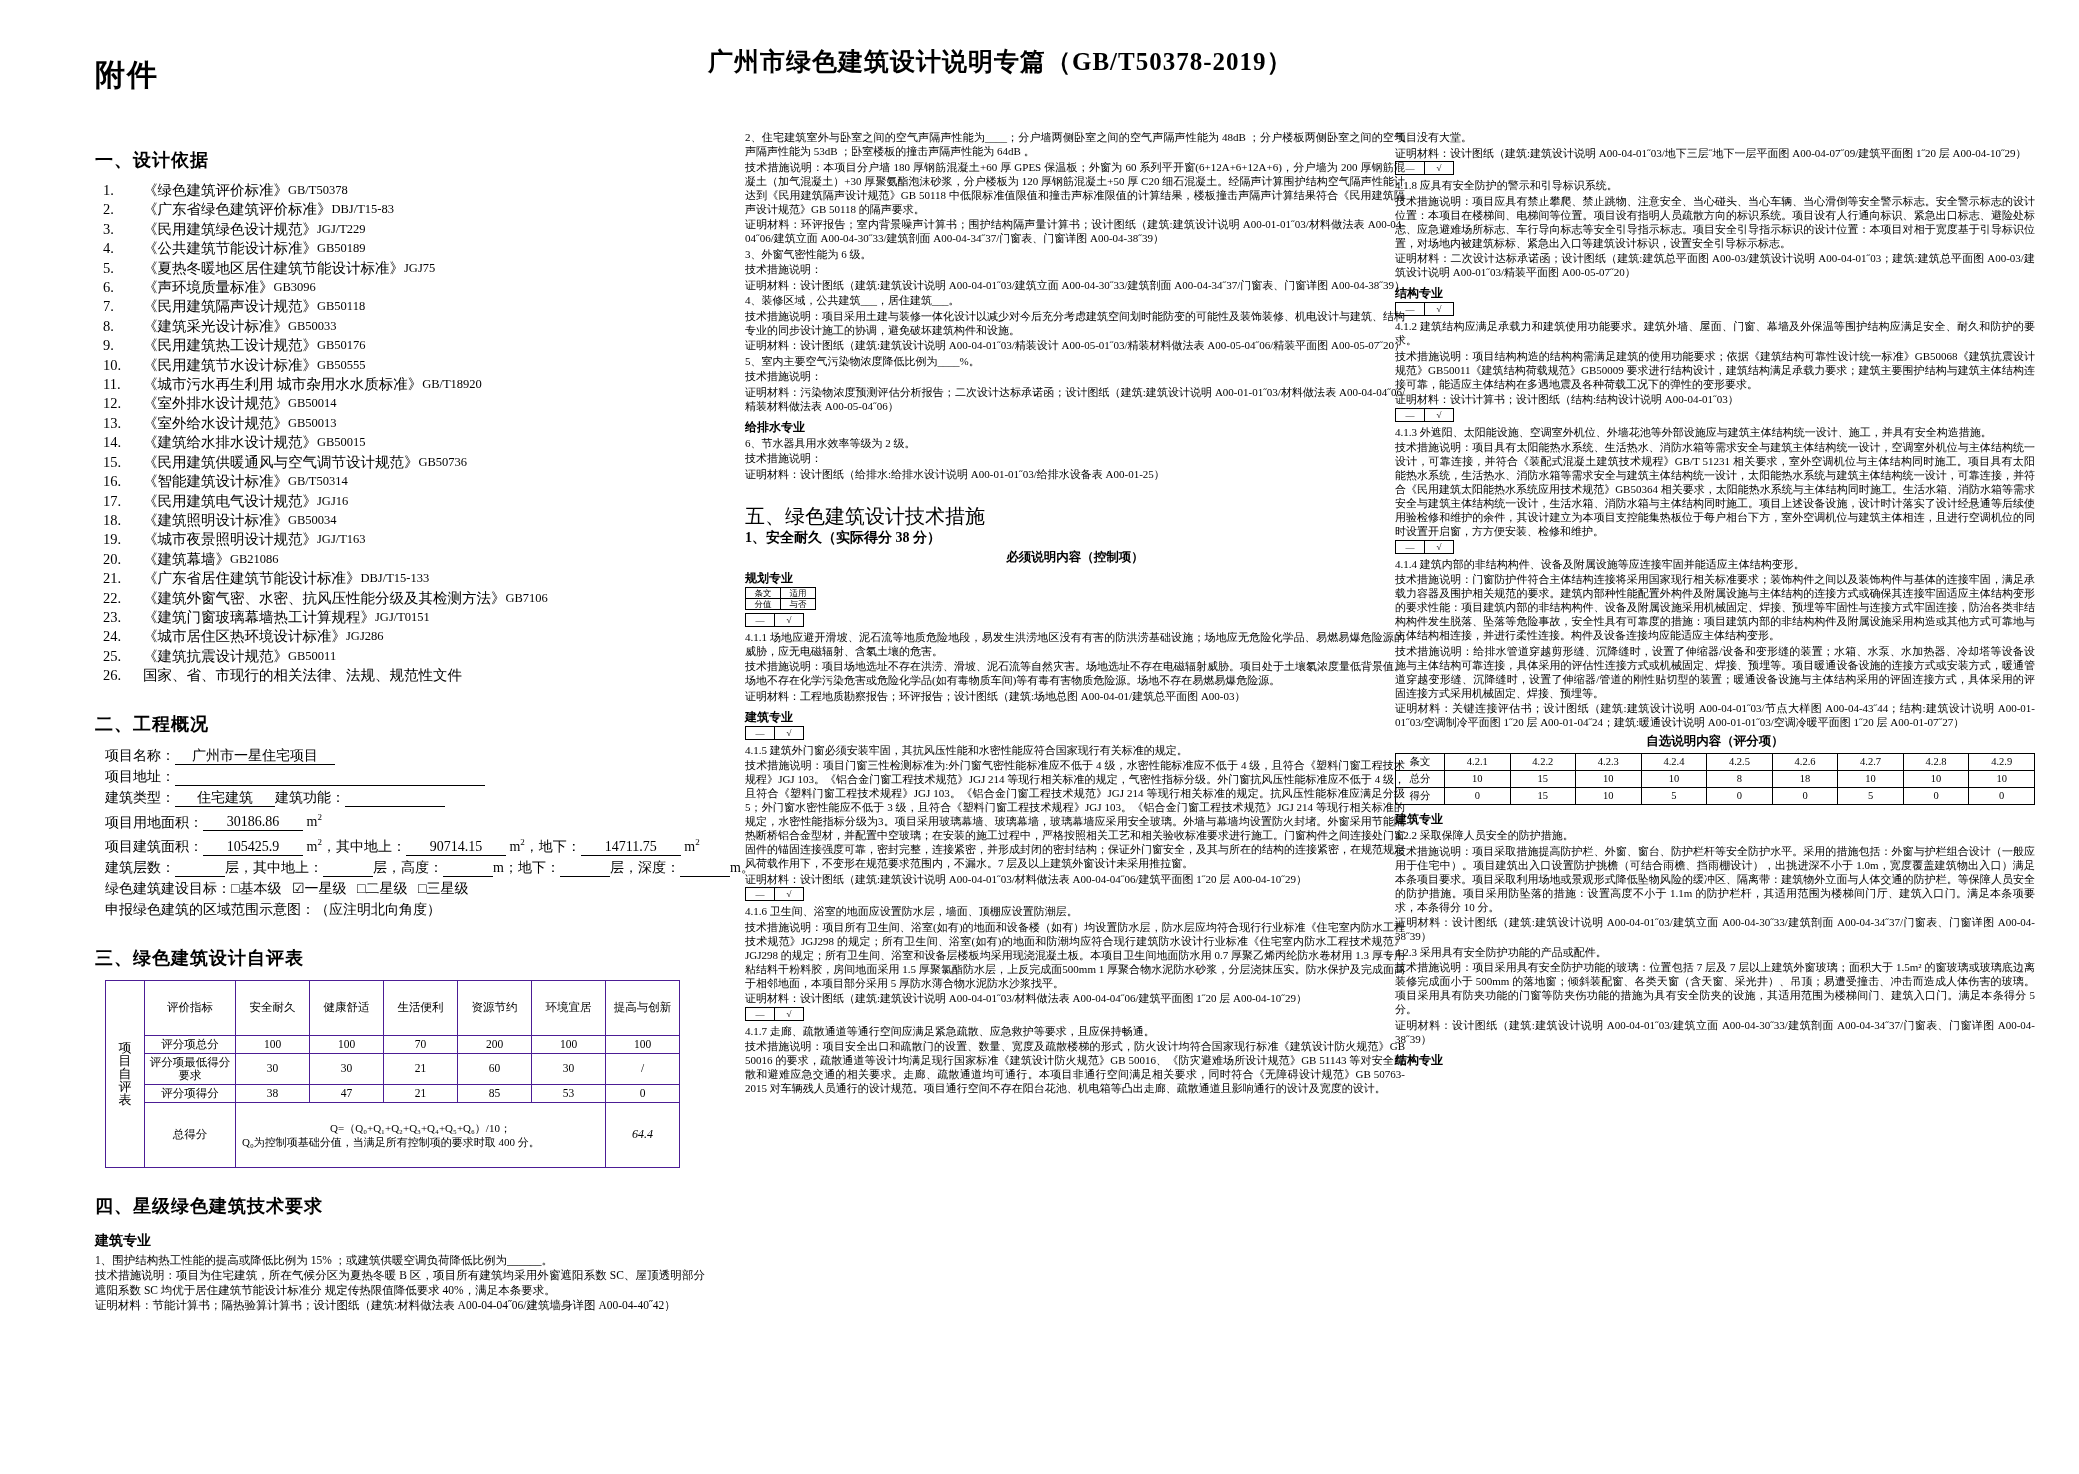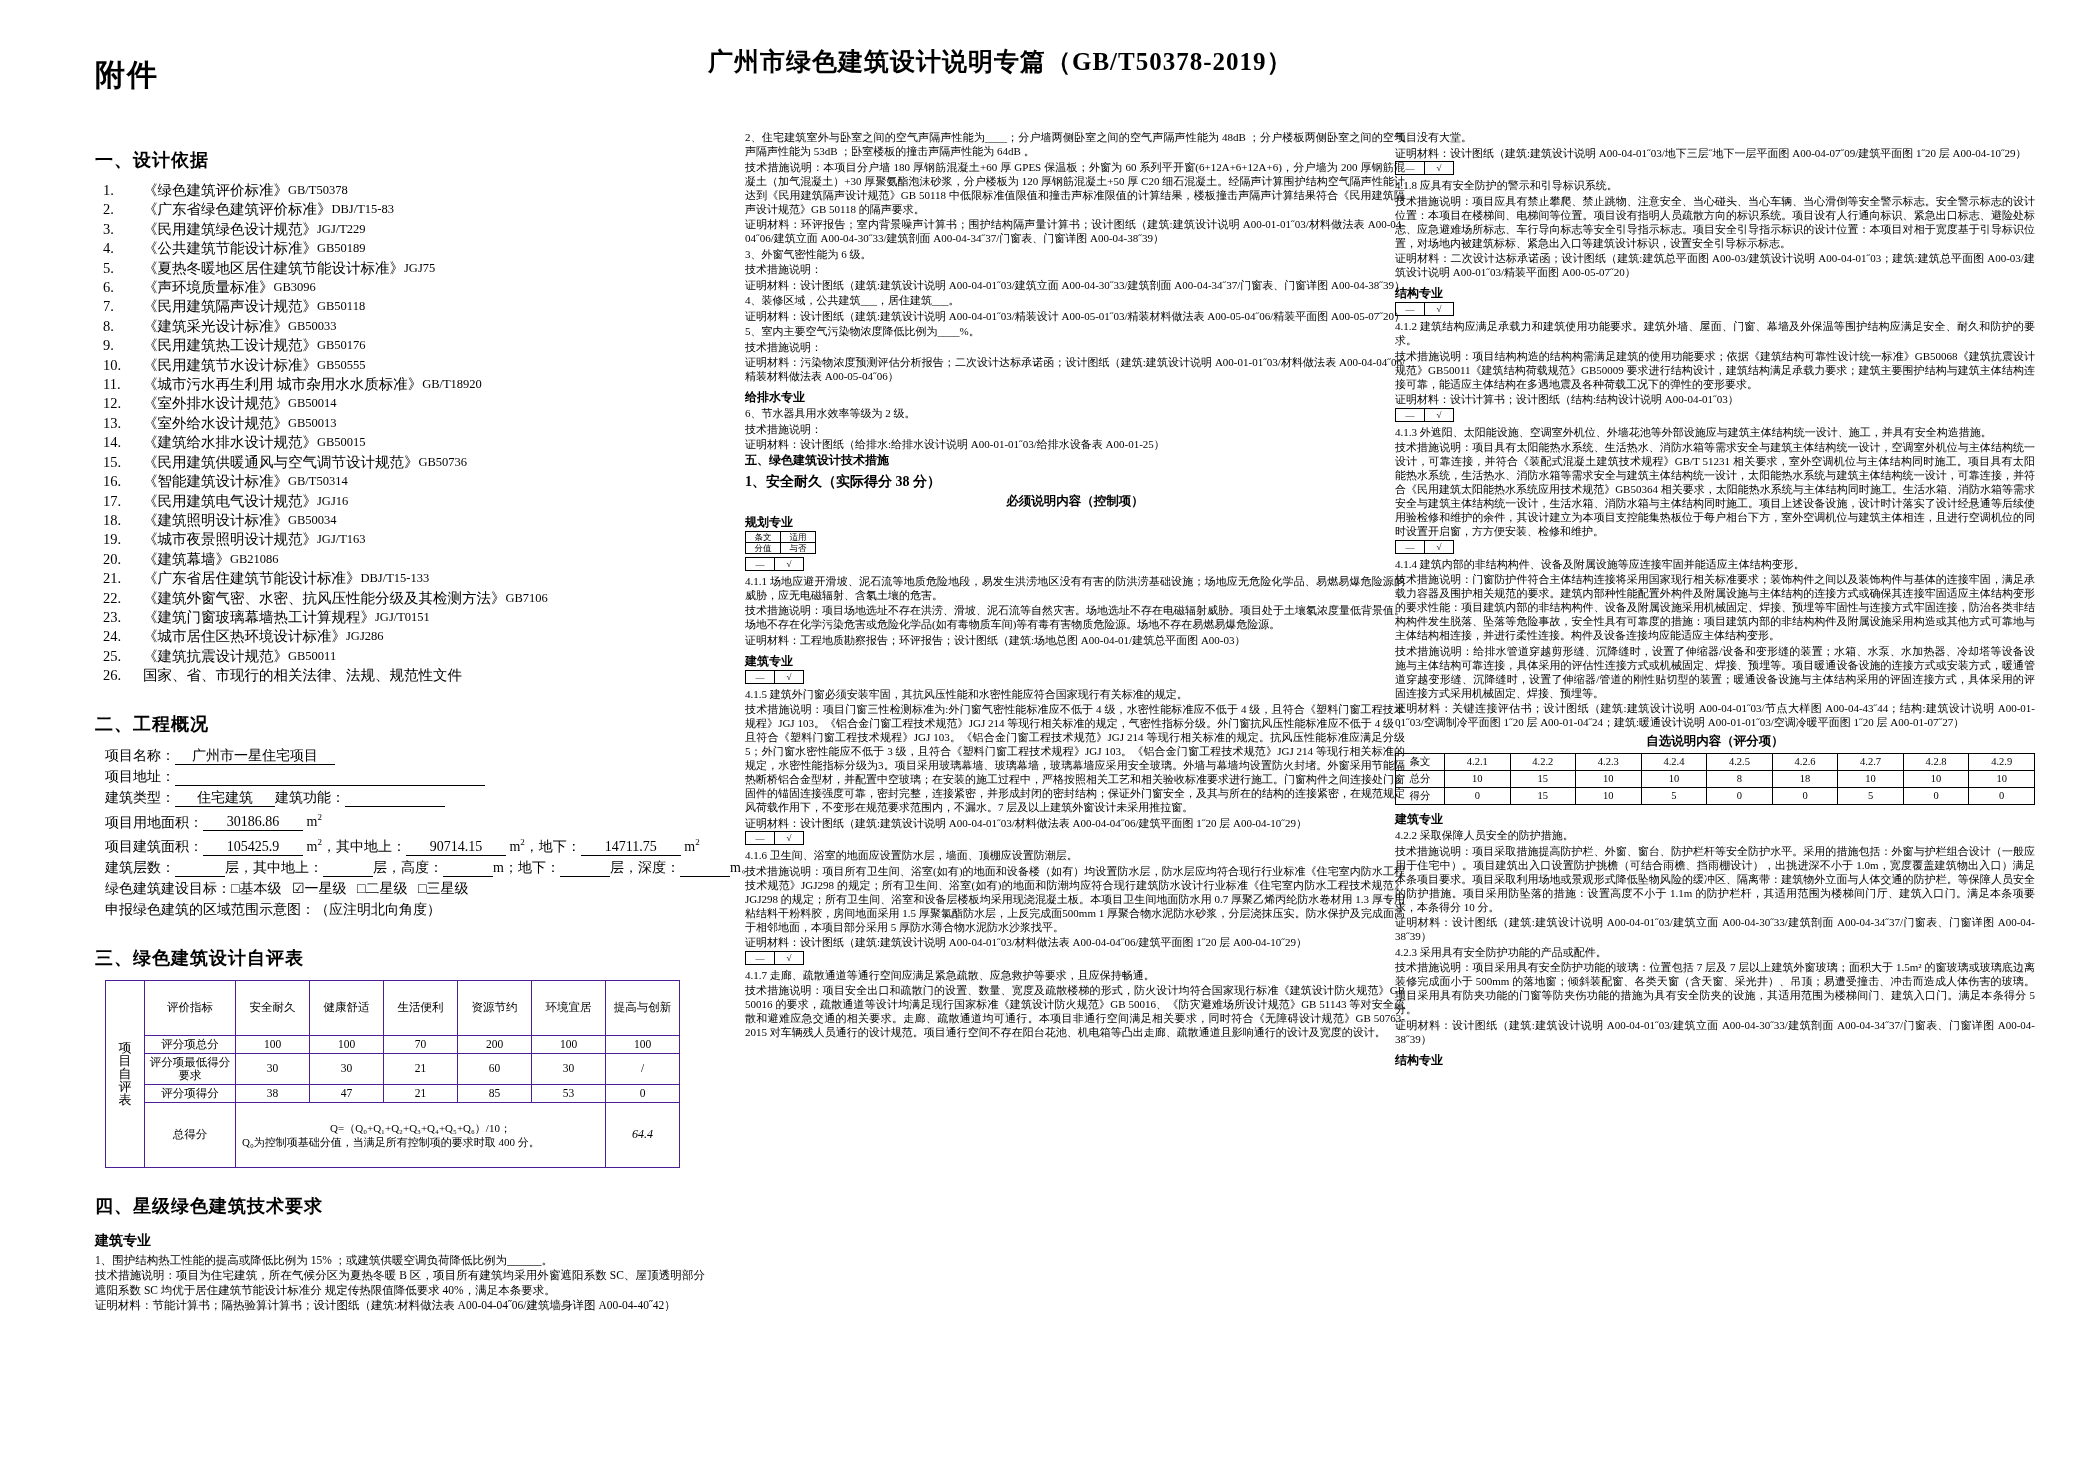--- a/index.html
+++ b/index.html
@@ -148,23 +148,23 @@
   .body-sm p { margin: 0 0 1px 0; }
 
   
   .ctext {
     font-size: 11px;
     line-height: 14px;
     text-align: justify;
   }
   .ctext p { margin: 0 0 1.5px 0; }
   .h-sec2 {
-    font-size: 12px;
-    font-weight: bold;
-    margin: 1px 0 6px 0;
+    font-size: 20px;
+    font-weight: normal;
+    margin: 28px 0 6px 0;
   }
   .h-sub2 {
     font-size: 14px;
     font-weight: bold;
     margin: 8px 0 4px 0;
   }
   .h-center {
     font-size: 12.5px;
     font-weight: bold;
     text-align: center;
@@ -460,20 +460,21 @@
   </div>
 
   <div class="col col-mid ctext">
     <p>2、住宅建筑室外与卧室之间的空气声隔声性能为____；分户墙两侧卧室之间的空气声隔声性能为     48dB    ；分户楼板两侧卧室之间的空气声隔声性能为     53dB    ；卧室楼板的撞击声隔声性能为     64dB    。</p>
     <p>技术措施说明：本项目分户墙 180 厚钢筋混凝土+60 厚 GPES 保温板；外窗为 60 系列平开窗(6+12A+6+12A+6)，分户墙为 200 厚钢筋混凝土（加气混凝土）+30 厚聚氨酯泡沫砂浆，分户楼板为 120 厚钢筋混凝土+50 厚 C20 细石混凝土。经隔声计算围护结构空气隔声性能计达到《民用建筑隔声设计规范》GB 50118 中低限标准值限值和撞击声标准限值的计算结果，楼板撞击声隔声计算结果符合《民用建筑隔声设计规范》GB 50118 的隔声要求。</p>
     <p>证明材料：环评报告；室内背景噪声计算书；围护结构隔声量计算书；设计图纸（建筑:建筑设计说明 A00-01-01˝03/材料做法表 A00-04-04˝06/建筑立面 A00-04-30˝33/建筑剖面 A00-04-34˝37/门窗表、门窗详图 A00-04-38˝39）</p>
     <p>3、外窗气密性能为    6   级。</p>
     <p>技术措施说明：</p>
     <p>证明材料：设计图纸（建筑:建筑设计说明 A00-04-01˝03/建筑立面 A00-04-30˝33/建筑剖面 A00-04-34˝37/门窗表、门窗详图 A00-04-38˝39）</p>
     <p>4、装修区域，公共建筑___，居住建筑___。</p>
+    <p>技术措施说明：项目采用土建与装修一体化设计以减少对今后充分考虑建筑空间划时能防变的可能性及装饰装修、机电设计与建筑、结构专业的同步设计施工的协调，避免破坏建筑构件和设施。</p>
     <p>证明材料：设计图纸（建筑:建筑设计说明 A00-04-01˝03/精装设计 A00-05-01˝03/精装材料做法表 A00-05-04˝06/精装平面图 A00-05-07˝20）</p>
     <p>5、室内主要空气污染物浓度降低比例为____%。</p>
     <p>技术措施说明：</p>
     <p>证明材料：污染物浓度预测评估分析报告；二次设计达标承诺函；设计图纸（建筑:建筑设计说明 A00-01-01˝03/材料做法表 A00-04-04˝06/精装材料做法表 A00-05-04˝06）</p>
 
     <div class="h-prof">给排水专业</div>
     <p>6、节水器具用水效率等级为    2   级。</p>
     <p>技术措施说明：</p>
     <p>证明材料：设计图纸（给排水:给排水设计说明 A00-01-01˝03/给排水设备表 A00-01-25）</p>
 

